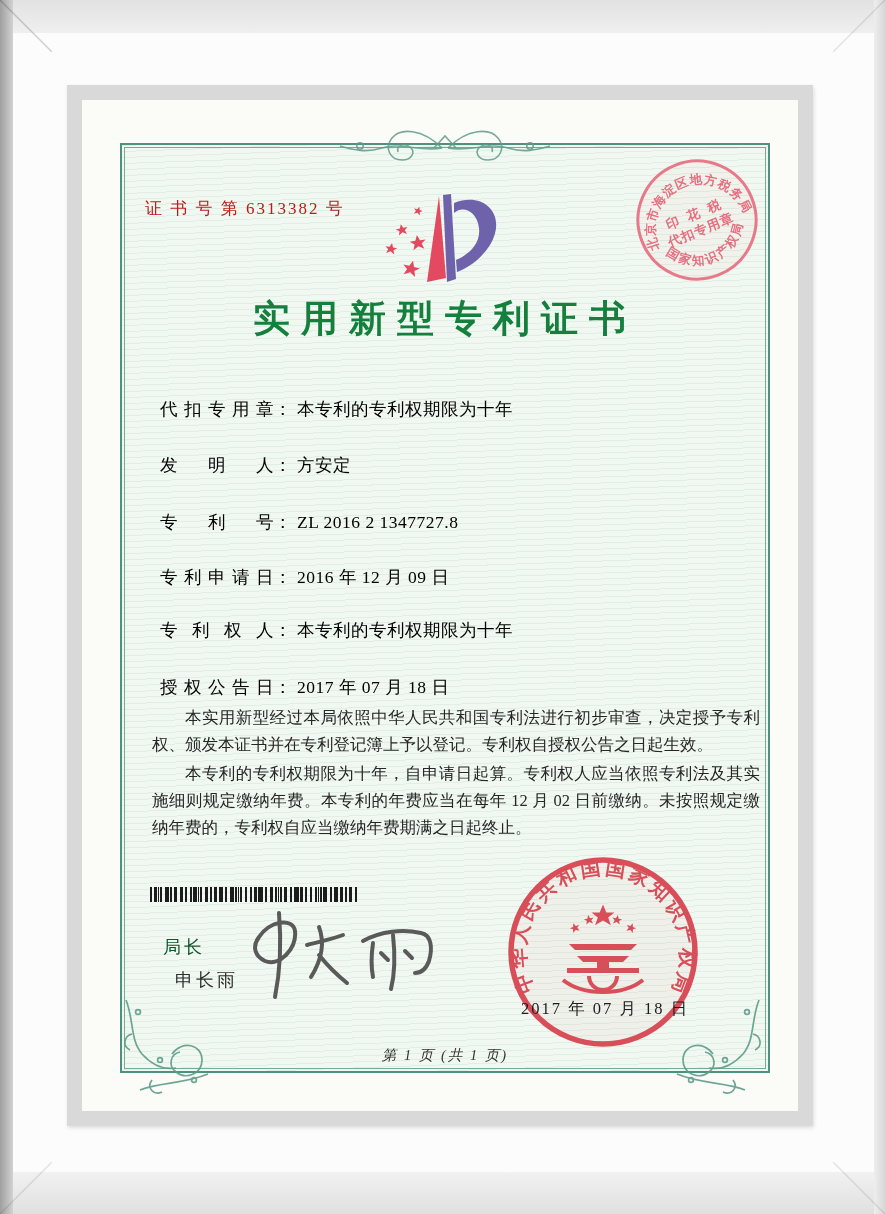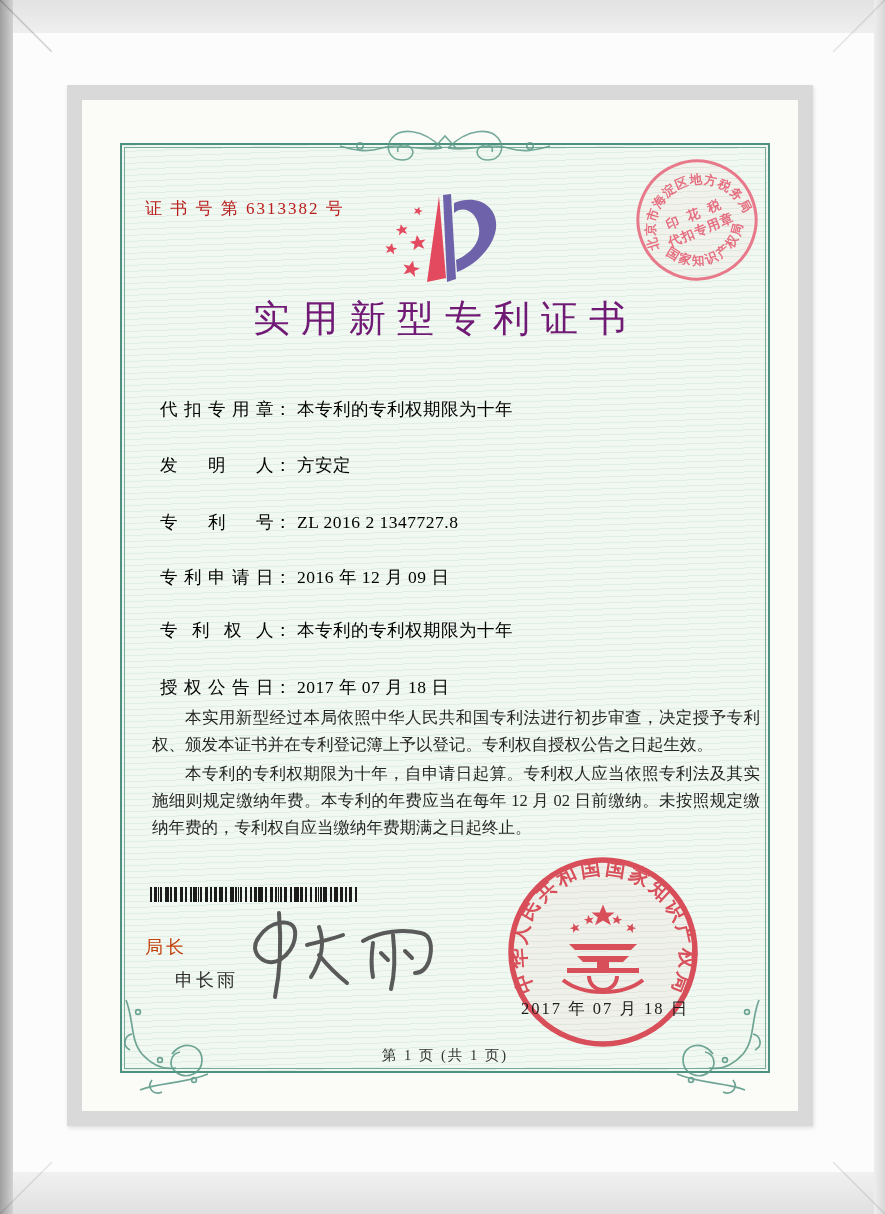--- a/index.html
+++ b/index.html
@@ -28,41 +28,41 @@
     box-shadow:1px 2px 4px rgba(0,0,0,.12);}
   
   .cert-area{position:absolute;left:120px;top:143px;width:650px;height:930px;
     box-sizing:border-box;border:2px solid #4f9181;
     background-color:#f1f8f1;
     background-image:repeating-linear-gradient(178deg,rgba(140,190,160,.17) 0 1px,transparent 1px 6px);}
   .cert-area::before{content:"";position:absolute;inset:2px;border:1px solid #74ab9a;pointer-events:none;}
   .txt{position:absolute;color:#232323;}
   .cert-no{left:145px;top:197px;font-size:17px;letter-spacing:2px;color:#b91c1c;}
   .title{left:120px;top:294px;width:650px;text-align:center;font-size:37px;
-    font-weight:400;letter-spacing:11px;color:#701a75;}
+    font-weight:700;letter-spacing:11px;color:#15803d;}
   .frow{position:absolute;left:160px;font-size:17.5px;letter-spacing:.5px;white-space:nowrap;}
   .flabel{display:inline-block;width:114px;text-align:justify;text-align-last:justify;}
   .fcolon{display:inline-block;}
   .fvalue{margin-left:5px;}
   .r0{top:397px}.r1{top:453px}.r2{top:510px}.r3{top:565px}.r4{top:618px}.r5{top:675px}
   .paras{position:absolute;left:150px;top:702px;width:612px;font-size:16.5px;
     line-height:27px;text-align:justify;color:#262626;}
   .paras p{margin:2px;text-indent:2em;}
   .barcode{position:absolute;left:150px;top:887px;width:207px;height:15px;
     background-image:
       repeating-linear-gradient(90deg,#1c1c1c 0 2px,transparent 2px 5px),
       repeating-linear-gradient(90deg,#1c1c1c 0 1px,transparent 1px 8px),
       repeating-linear-gradient(90deg,transparent 0 4px,#1c1c1c 4px 6px,transparent 6px 13px);}
-  .signer-role{left:145px;top:935px;font-size:18px;letter-spacing:3px;color:#c2410c;}
+  .signer-role{left:163px;top:935px;font-size:18px;letter-spacing:3px;color:#14532d;}
   .signer-name{left:163px;top:968px;font-size:18px;letter-spacing:3px;color:#2d2d2d;margin-left:12px;}
   .sig-svg{position:absolute;left:235px;top:903px;}
   .seal-svg{position:absolute;left:505px;top:854px;}
   .seal-date{left:521px;top:998px;font-size:16.5px;letter-spacing:2px;color:#1d1d1d;}
   .footer{left:120px;top:1046px;width:650px;text-align:center;font-size:14.5px;
-    letter-spacing:2px;color:#333;}
+    letter-spacing:2px;color:#333;font-style:italic;}
   .logo-svg{position:absolute;left:362px;top:183px;}
   .stamp-svg{position:absolute;left:633px;top:156px;}
   .orn-top{position:absolute;left:330px;top:121px;}
   .orn-bl{position:absolute;left:112px;top:994px;}
   .orn-br{position:absolute;left:658px;top:994px;transform:scaleX(-1);}
 </style>
 </head>
 <body>
 
 <div class="edge-top"></div>

